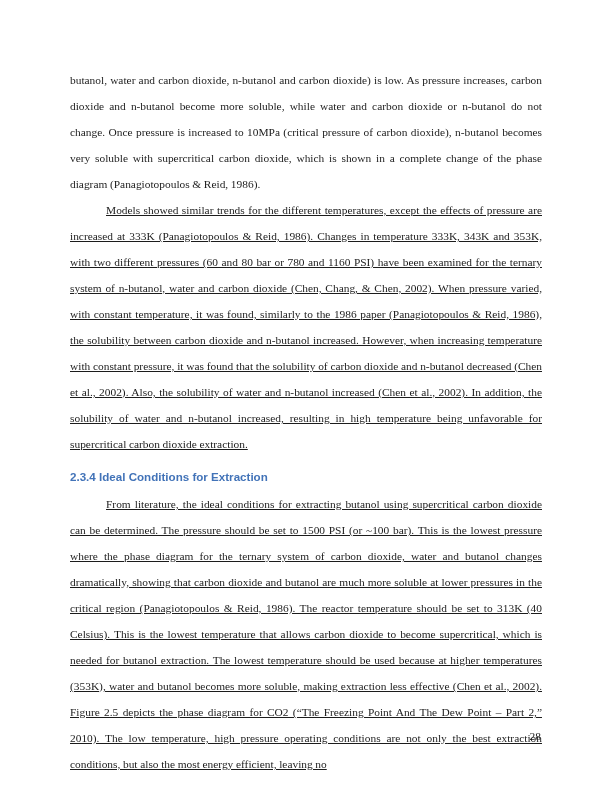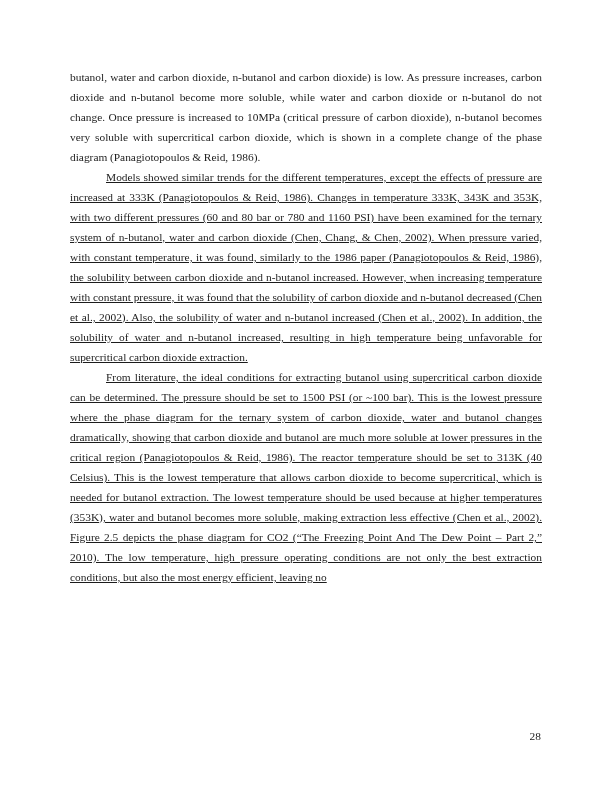--- a/index.html
+++ b/index.html
@@ -23,21 +23,21 @@
   .body-text {
     position: absolute;
     left: 70px;
     top: 67px;
     width: 472px;
   }
   .para {
     margin: 0;
     font-family: "Liberation Serif", serif;
     font-size: 11.4px;
-    line-height: 20px;
+    line-height: 26px;
     color: var(--text-color);
     text-align: justify;
     text-justify: inter-word;
     word-spacing: -0.2px;
   }
   .para.indent {
     text-indent: 36px;
     text-decoration: underline;
   }
   .heading {
@@ -59,16 +59,17 @@
     color: var(--text-color);
   }
 </style>
 </head>
 <body>
 
 <div class="page">
   <div class="body-text">
     <p class="para">butanol, water and carbon dioxide, n-butanol and carbon dioxide) is low. As pressure increases, carbon dioxide and n-butanol become more soluble, while water and carbon dioxide or n-butanol do not change. Once pressure is increased to 10MPa (critical pressure of carbon dioxide), n-butanol becomes very soluble with supercritical carbon dioxide, which is shown in a complete change of the phase diagram (Panagiotopoulos &amp; Reid, 1986).</p>
     <p class="para indent">Models showed similar trends for the different temperatures, except the effects of pressure are increased at 333K (Panagiotopoulos &amp; Reid, 1986). Changes in temperature 333K, 343K and 353K, with two different pressures (60 and 80 bar or 780 and 1160 PSI) have been examined for the ternary system of n-butanol, water and carbon dioxide (Chen, Chang, &amp; Chen, 2002). When pressure varied, with constant temperature, it was found, similarly to the 1986 paper (Panagiotopoulos &amp; Reid, 1986), the solubility between carbon dioxide and n-butanol increased. However, when increasing temperature with constant pressure, it was found that the solubility of carbon dioxide and n-butanol decreased (Chen et al., 2002). Also, the solubility of water and n-butanol increased (Chen et al., 2002). In addition, the solubility of water and n-butanol increased, resulting in high temperature being unfavorable for supercritical carbon dioxide extraction.</p>
+    <h2 class="heading">2.3.4 Ideal Conditions for Extraction</h2>
     <p class="para indent">From literature, the ideal conditions for extracting butanol using supercritical carbon dioxide can be determined. The pressure should be set to 1500 PSI (or ~100 bar). This is the lowest pressure where the phase diagram for the ternary system of carbon dioxide, water and butanol changes dramatically, showing that carbon dioxide and butanol are much more soluble at lower pressures in the critical region (Panagiotopoulos &amp; Reid, 1986). The reactor temperature should be set to 313K (40 Celsius). This is the lowest temperature that allows carbon dioxide to become supercritical, which is needed for butanol extraction. The lowest temperature should be used because at higher temperatures (353K), water and butanol becomes more soluble, making extraction less effective (Chen et al., 2002). Figure 2.5 depicts the phase diagram for CO2 (“The Freezing Point And The Dew Point – Part 2,” 2010). The low temperature, high pressure operating conditions are not only the best extraction conditions, but also the most energy efficient, leaving no</p>
   </div>
   <div class="page-number">28</div>
 </div>
 
 </body></html>

